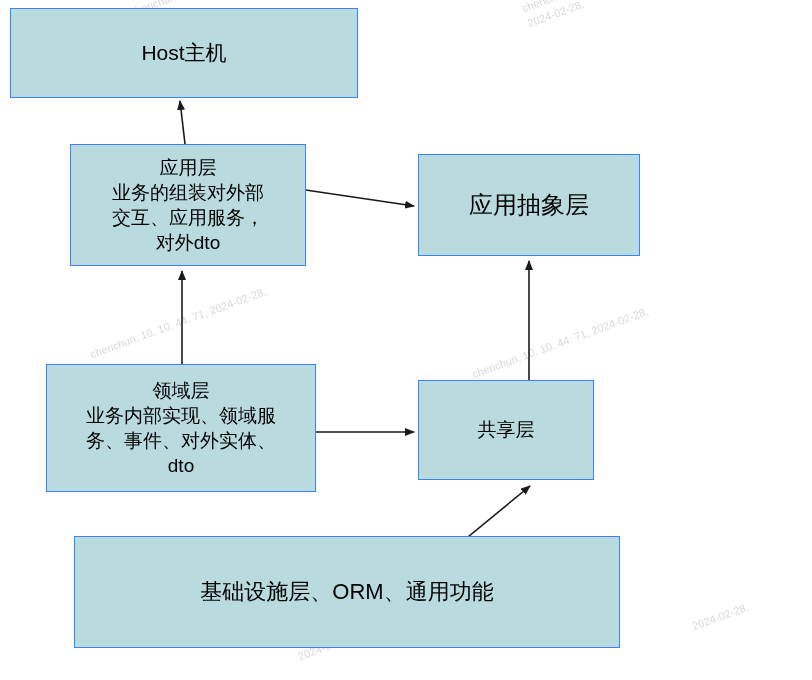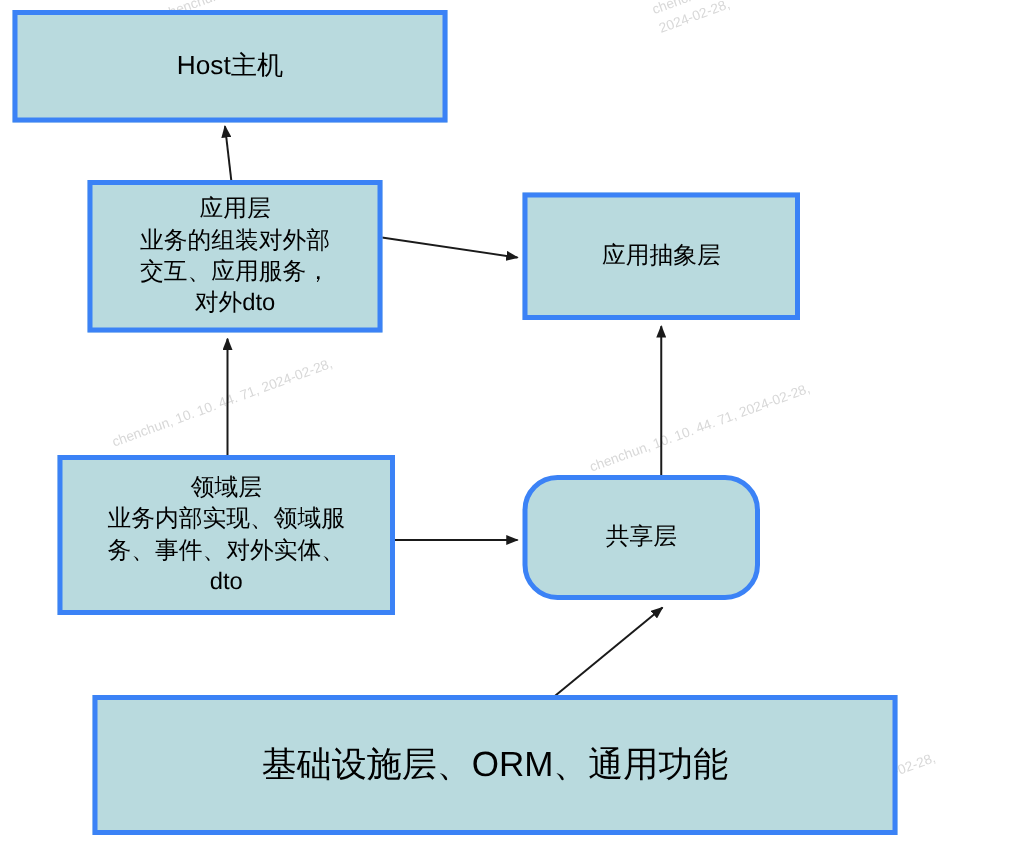--- a/index.html
+++ b/index.html
@@ -14,21 +14,21 @@
     position: relative;
     width: 812px;
     height: 680px;
     overflow: hidden;
     background: #ffffff;
   }
   .box {
     position: absolute;
     box-sizing: border-box;
     background: #b9dade;
-    border: 4px solid #3b82f6;
+    border: 1px solid #3b82f6;
     display: flex;
     align-items: center;
     justify-content: center;
     text-align: center;
     color: #000000;
     line-height: 1.32;
     white-space: pre-line;
     padding: 4px 8px;
   }
   #box-host {
@@ -43,44 +43,43 @@
     top: 144px;
     width: 236px;
     height: 122px;
     font-size: 19px;
   }
   #box-appabs {
     left: 418px;
     top: 154px;
     width: 222px;
     height: 102px;
-    font-size: 19px;
+    font-size: 24px;
   }
   #box-domain {
     left: 46px;
     top: 364px;
     width: 270px;
     height: 128px;
     font-size: 19px;
     text-align: center;
   }
   #box-shared {
     left: 418px;
     top: 380px;
-    width: 190px;
+    width: 176px;
     height: 100px;
     font-size: 19px;
-    border-radius: 28px;
   }
   #box-infra {
     left: 74px;
-    top: 556px;
-    width: 644px;
+    top: 536px;
+    width: 546px;
     height: 112px;
-    font-size: 28px;
+    font-size: 22px;
   }
   #arrows {
     position: absolute;
     left: 0;
     top: 0;
     width: 812px;
     height: 680px;
     pointer-events: none;
   }
   .wm {

